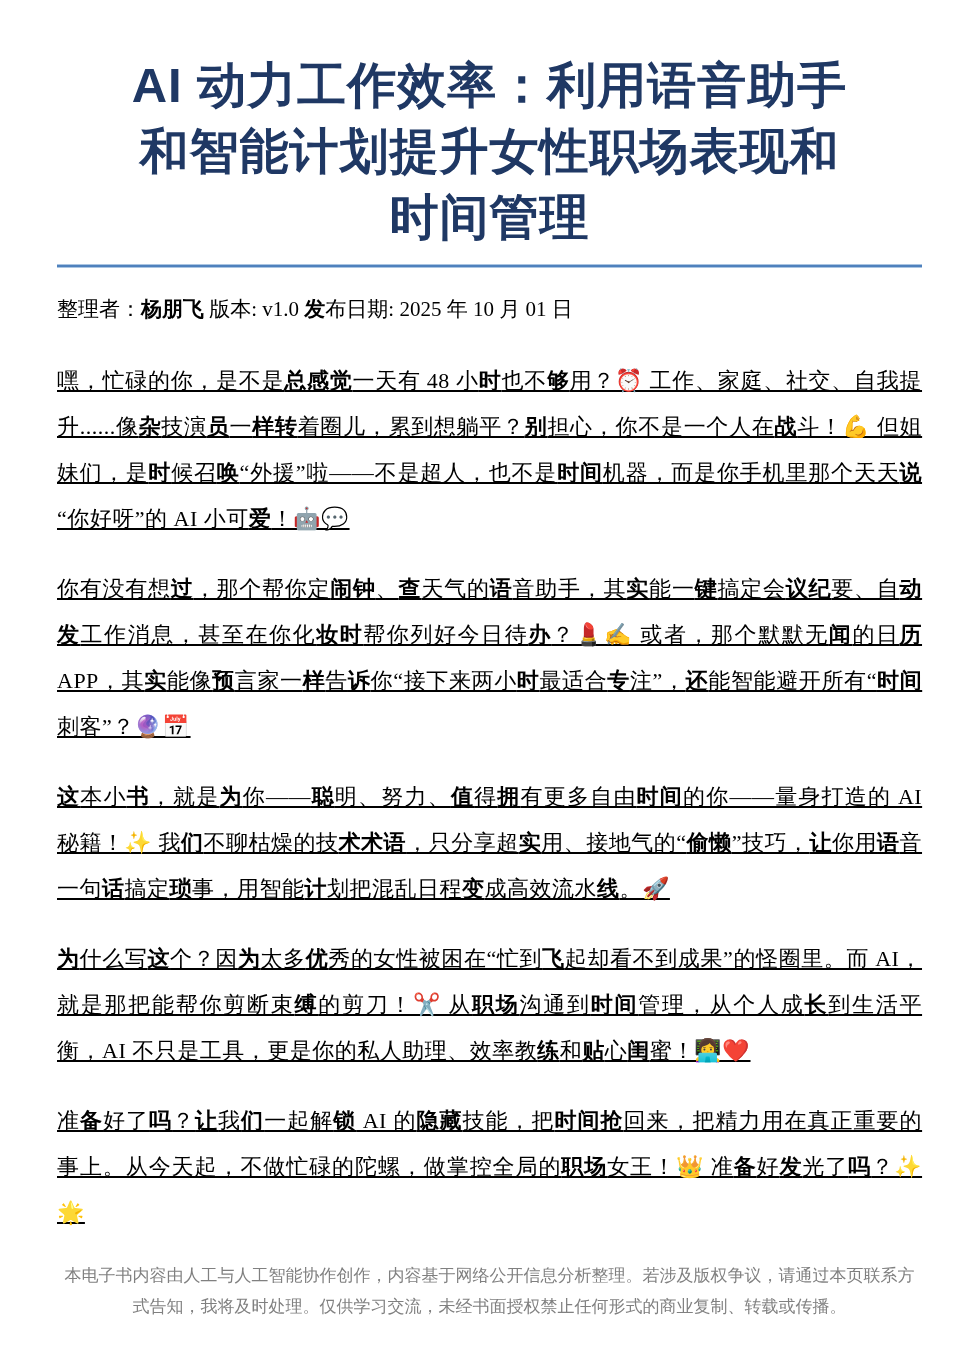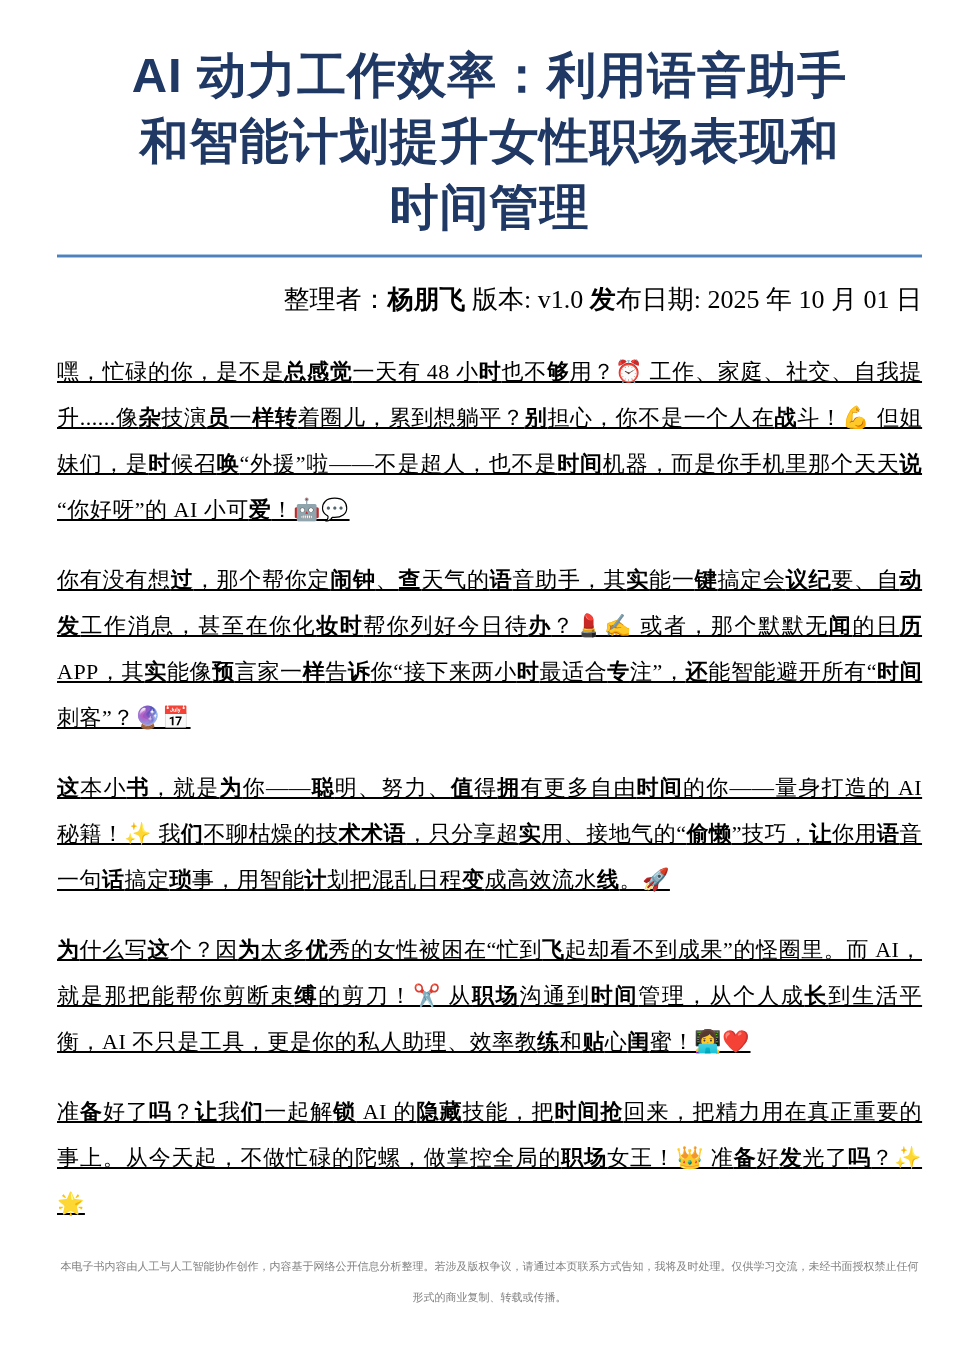--- a/index.html
+++ b/index.html
@@ -17,61 +17,61 @@
     font-family:"Liberation Serif", serif;
     color:var(--c-text);
     overflow:hidden;
   }
   .page{
     box-sizing:border-box;
     width:979px;height:1346px;
     padding:42px 57px 30px 57px;
   }
   h1.title{
-    margin:0 auto 14px auto;
+    margin:10px auto 14px auto;
     max-width:740px;
     text-align:center;
     color:var(--c-title);
     font-family:"Liberation Sans", sans-serif;
     font-weight:bold;
     font-size:49px;
     line-height:66px;
     letter-spacing:1px;
   }
   .rule{
     height:2px;
     background:var(--c-rule);
     border-top:1px solid var(--c-rule-edge);
     border-bottom:1px solid var(--c-rule-edge);
     margin:0 0 26px 0;
   }
   .meta{
     margin:0 0 34px 0;
-    text-align:right;
-    font-size:26px;
+    text-align:left;
+    font-size:21px;
     line-height:30px;
   }
   .body p{
     margin:0 0 24px 0;
     font-size:22px;
     line-height:46px;
     text-align:justify;
     letter-spacing:0.5px;
     text-decoration:underline;
   }
   .b{
     font-weight:bold;
     font-family:"Liberation Sans", sans-serif;
   }
   .footer{
     margin:0 auto 0 auto;
     max-width:860px;
     text-align:center;
     color:var(--c-footer);
-    font-size:11px;
+    font-size:17px;
     line-height:31px;
   }
 </style>
 </head>
 <body>
 
 <div class="page">
   <h1 class="title">AI 动力工作效率：利用语音助手和智能计划提升女性职场表现和时间管理</h1>
   <div class="rule"></div>
   <p class="meta"><span>整理者：</span><span class="b">杨朋飞</span><span> 版本: v1.0 </span><span class="b">发</span><span>布日期: 2025 年 10 月 01 日</span></p>

